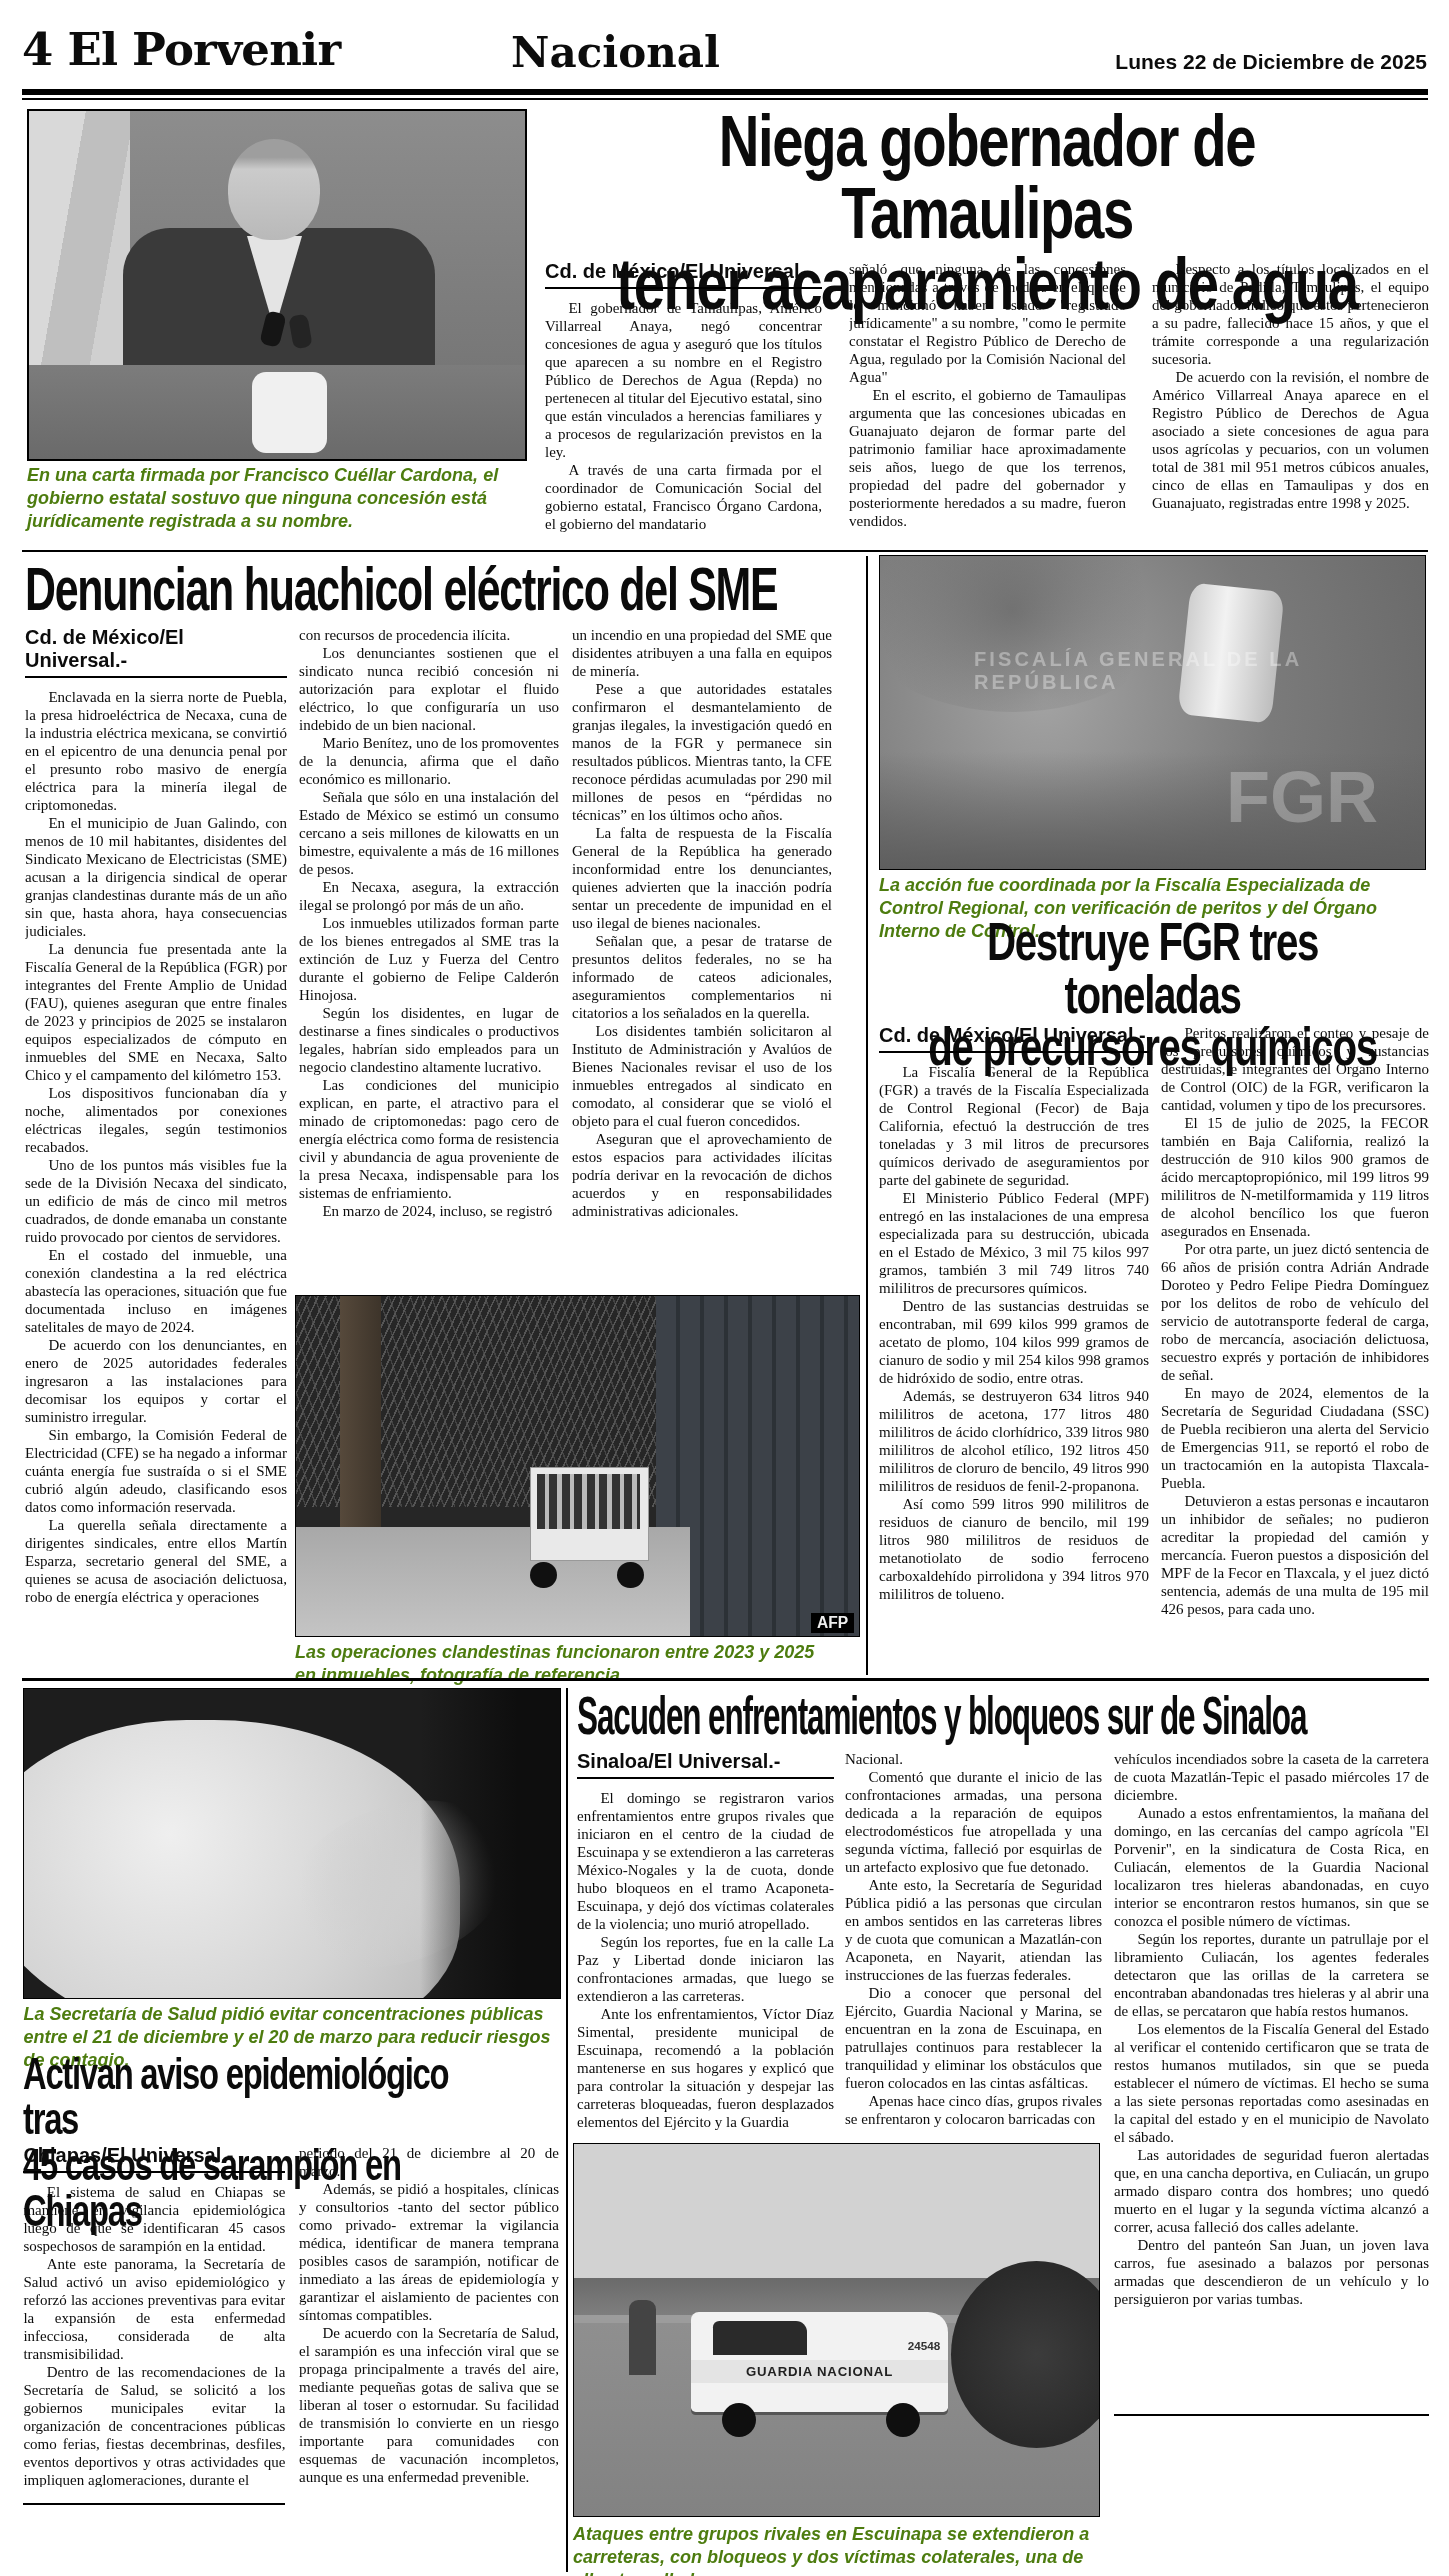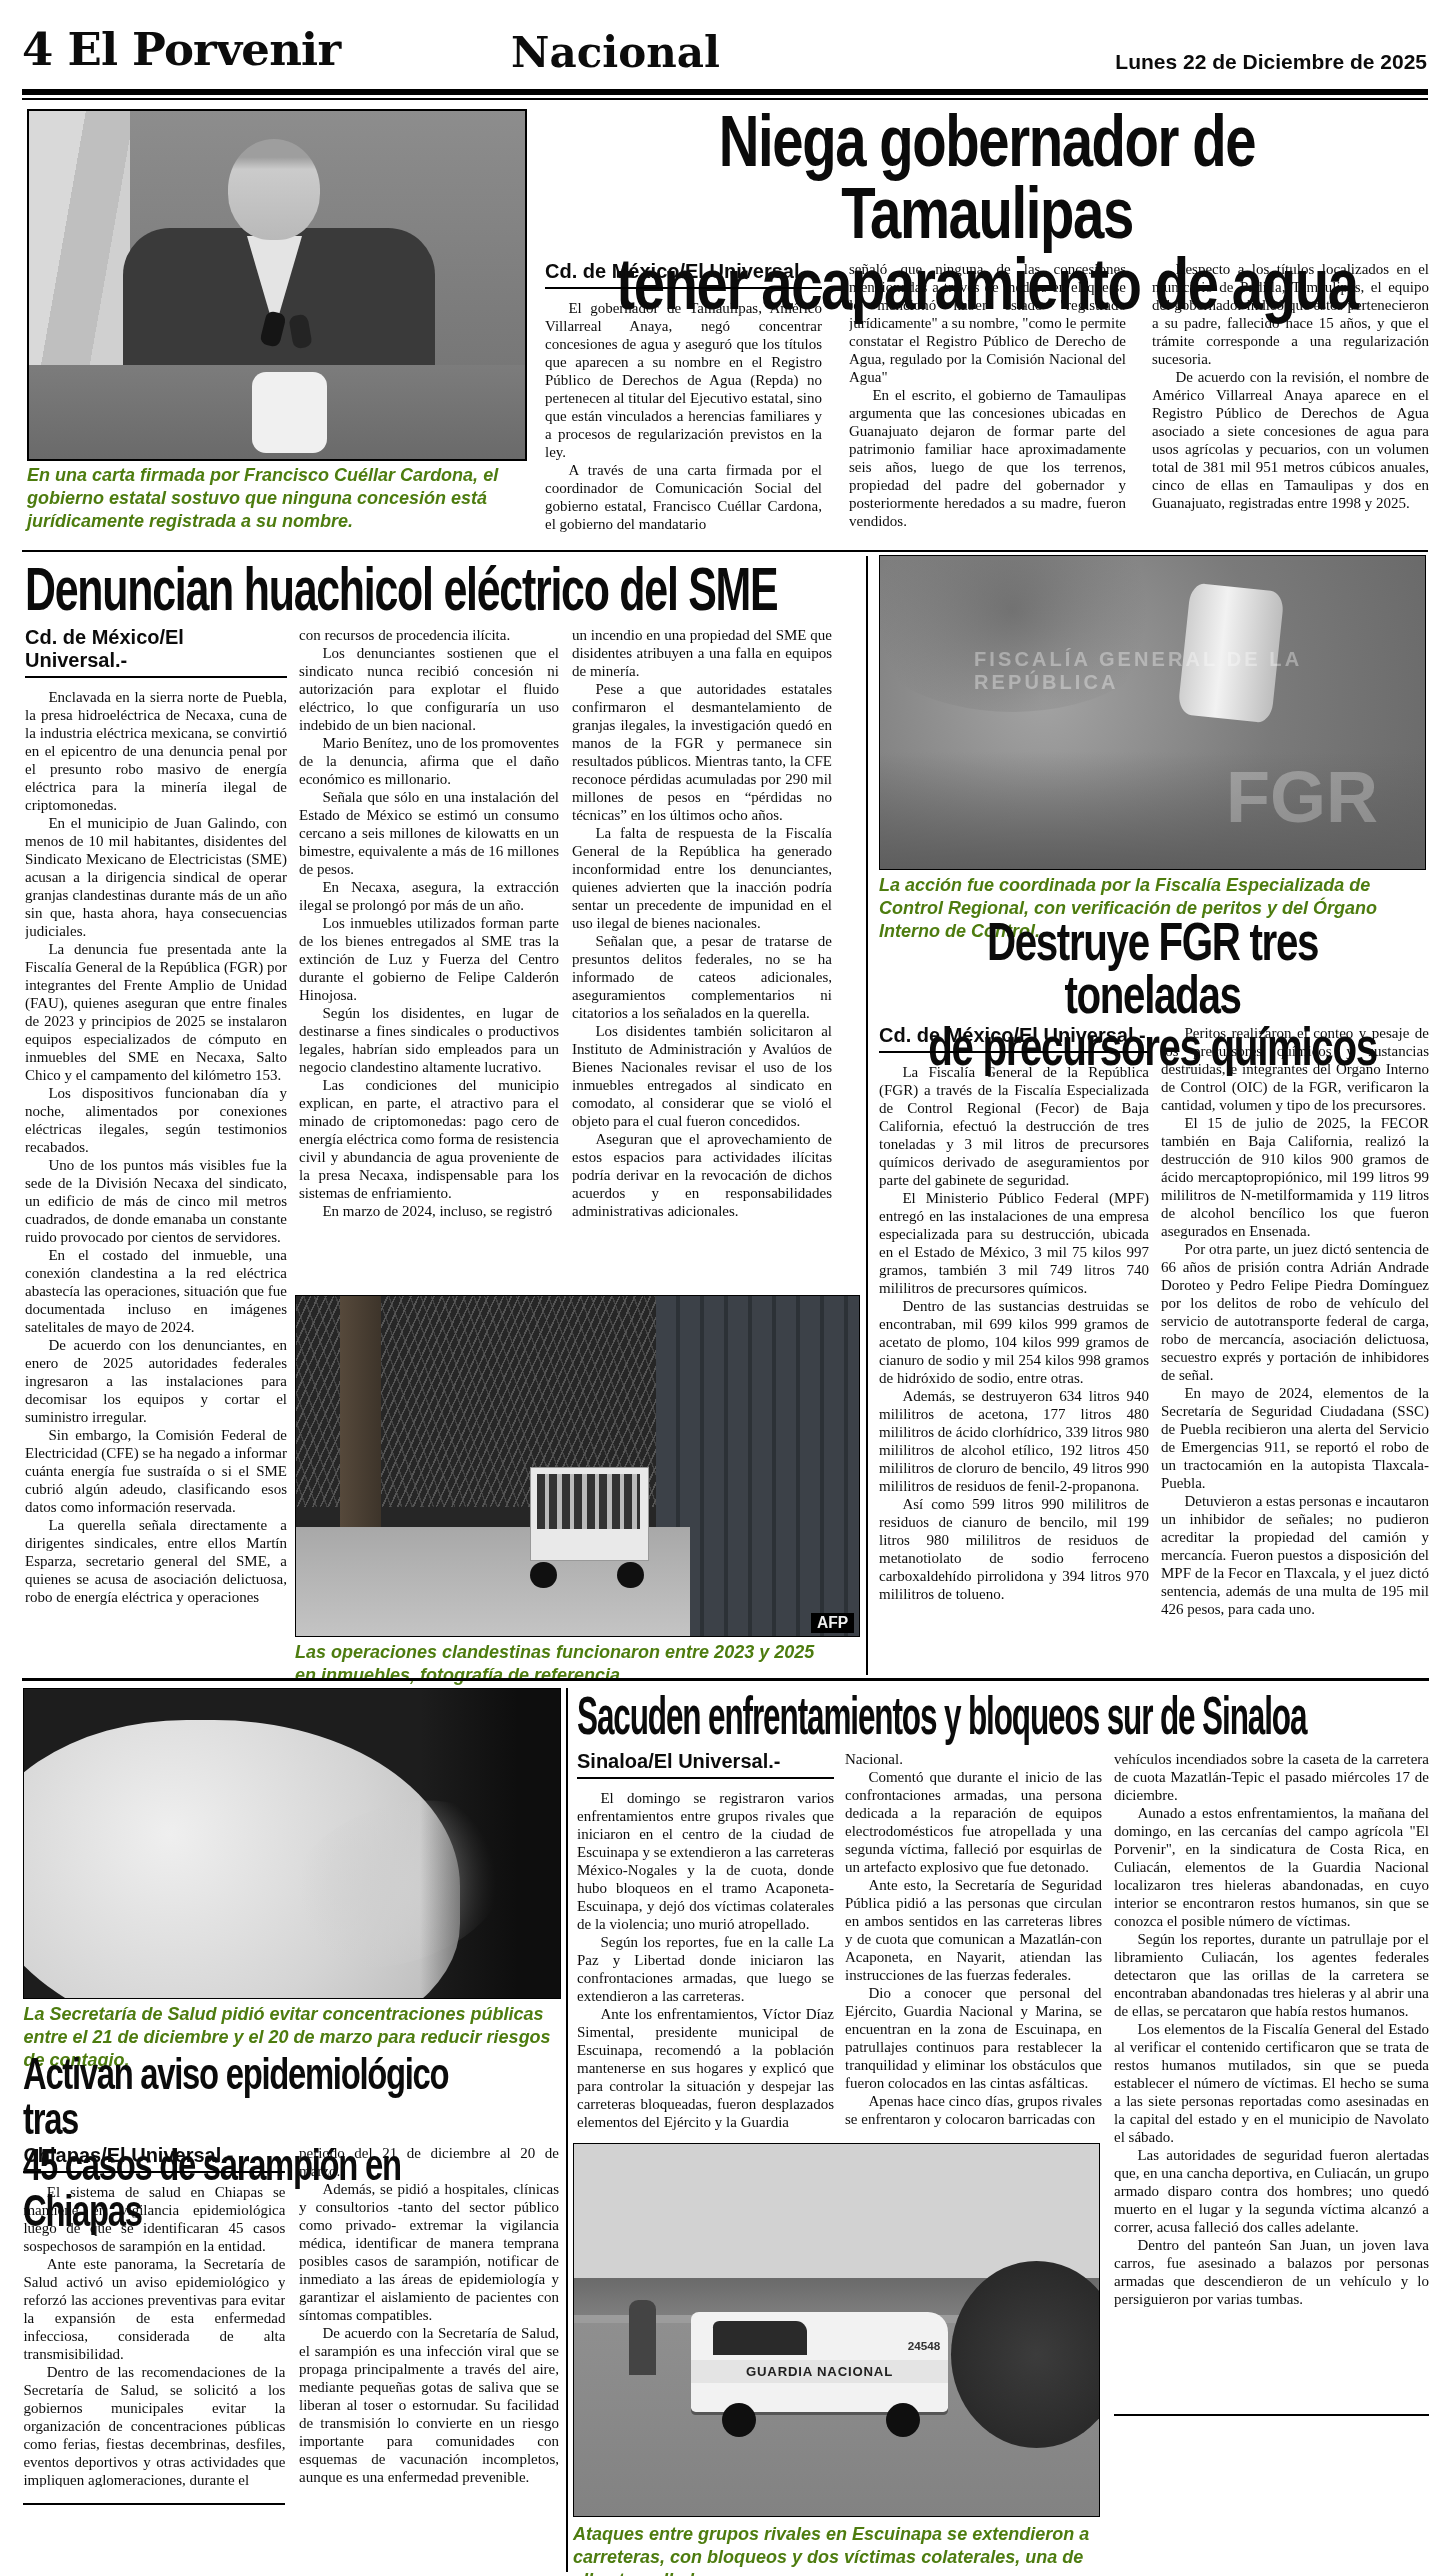--- a/index.html
+++ b/index.html
@@ -106,21 +106,21 @@
   <h1 class="abs hl hlA" style="margin:0;">
       <span class="cond">
         <p>Niega gobernador de Tamaulipas</p>
         <p>tener acaparamiento de agua</p>
       </span>
     </h1>
   <div class="col" style="left:545px;top:260px;width:277px;max-height:290px;">
     <div class="byline">Cd. de México/El Universal.-</div>
     <div class="body">
         <p>El gobernador de Tamaulipas, Américo Villarreal Anaya, negó concentrar concesiones de agua y aseguró que los títulos que aparecen a su nombre en el Registro Público de Derechos de Agua (Repda) no pertenecen al titular del Ejecutivo estatal, sino que están vinculados a herencias familiares y a procesos de regularización previstos en la ley.</p>
-        <p>A través de una carta firmada por el coordinador de Comunicación Social del gobierno estatal, Francisco Cuéllar Cardona, el gobierno del mandatario</p>
+        <p>A través de una carta firmada por el coordinador de Comunicación Social del gobierno estatal, Francisco Órgano Cardona, el gobierno del mandatario</p>
       </div>
   </div>
   <div class="col body" style="left:849px;top:260px;width:277px;max-height:290px;">
       <p class="cont">señaló que ninguna de las concesiones mencionadas a través de medios en el que se le mencionó haber estado "registrado jurídicamente" a su nombre, "como le permite constatar el Registro Público de Derecho de Agua, regulado por la Comisión Nacional del Agua"</p>
       <p>En el escrito, el gobierno de Tamaulipas argumenta que las concesiones ubicadas en Guanajuato dejaron de formar parte del patrimonio familiar hace aproximadamente seis años, luego de que los terrenos, propiedad del padre del gobernador y posteriormente heredados a su madre, fueron vendidos.</p>
     </div>
   <div class="col body" style="left:1152px;top:260px;width:277px;max-height:290px;">
       <p>Respecto a los títulos localizados en el municipio de Padilla, Tamaulipas, el equipo del gobernador indicó que éstos pertenecieron a su padre, fallecido hace 15 años, y que el trámite corresponde a una regularización sucesoria.</p>
       <p>De acuerdo con la revisión, el nombre de Américo Villarreal Anaya aparece en el Registro Público de Derechos de Agua asociado a siete concesiones de agua para usos agrícolas y pecuarios, con un volumen total de 381 mil 951 metros cúbicos anuales, cinco de ellas en Tamaulipas y dos en Guanajuato, registradas entre 1998 y 2025.</p>
     </div>

